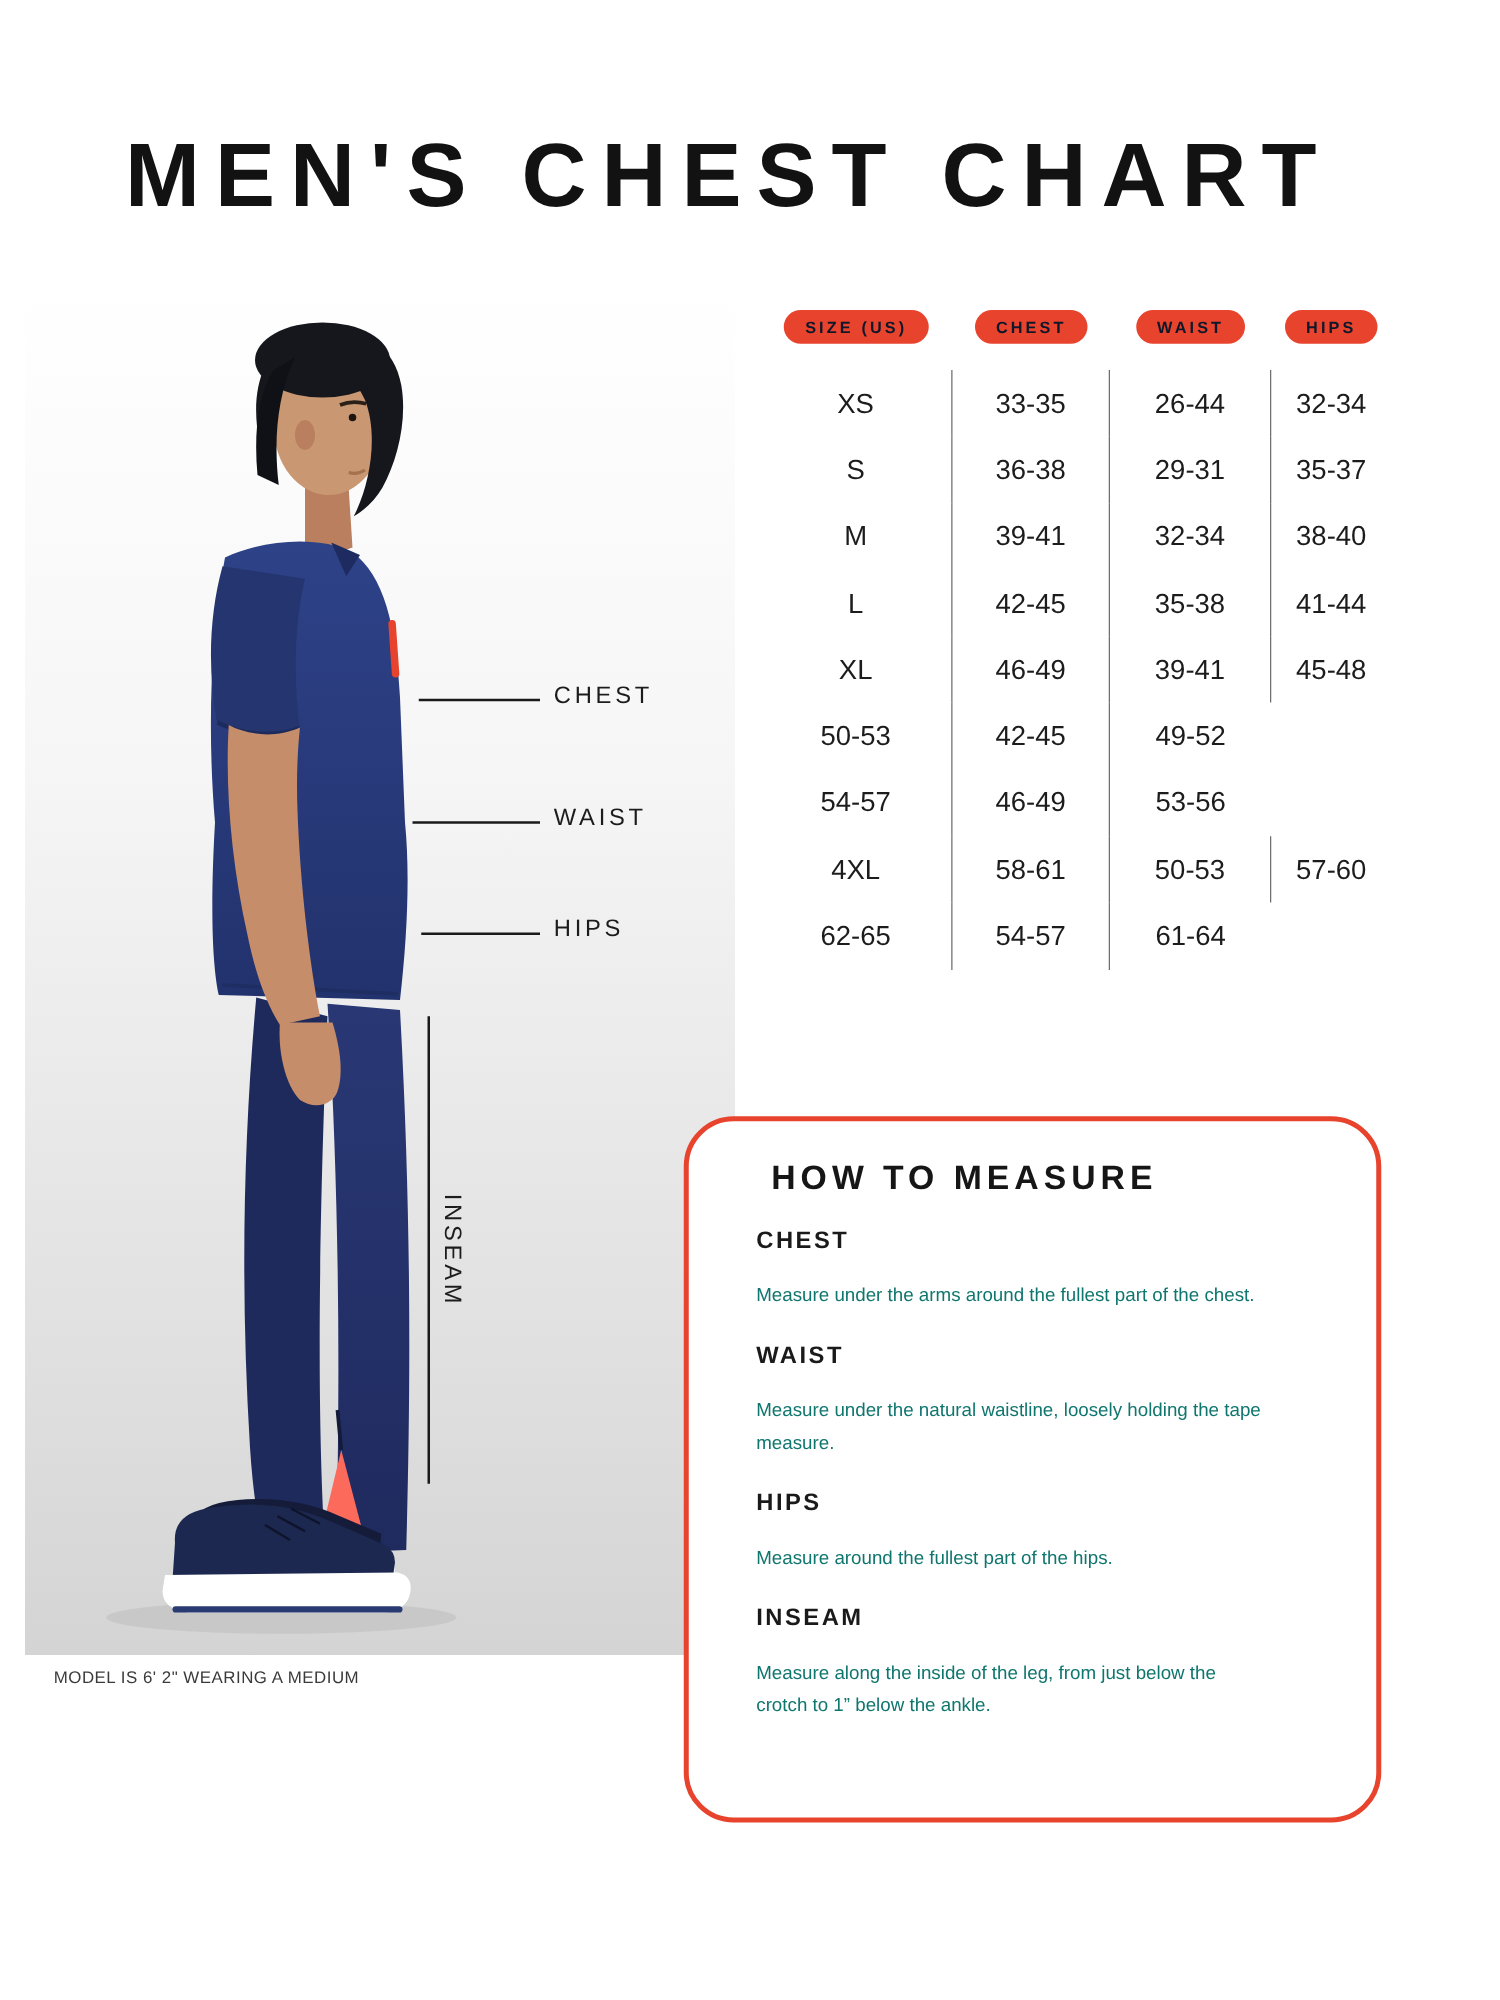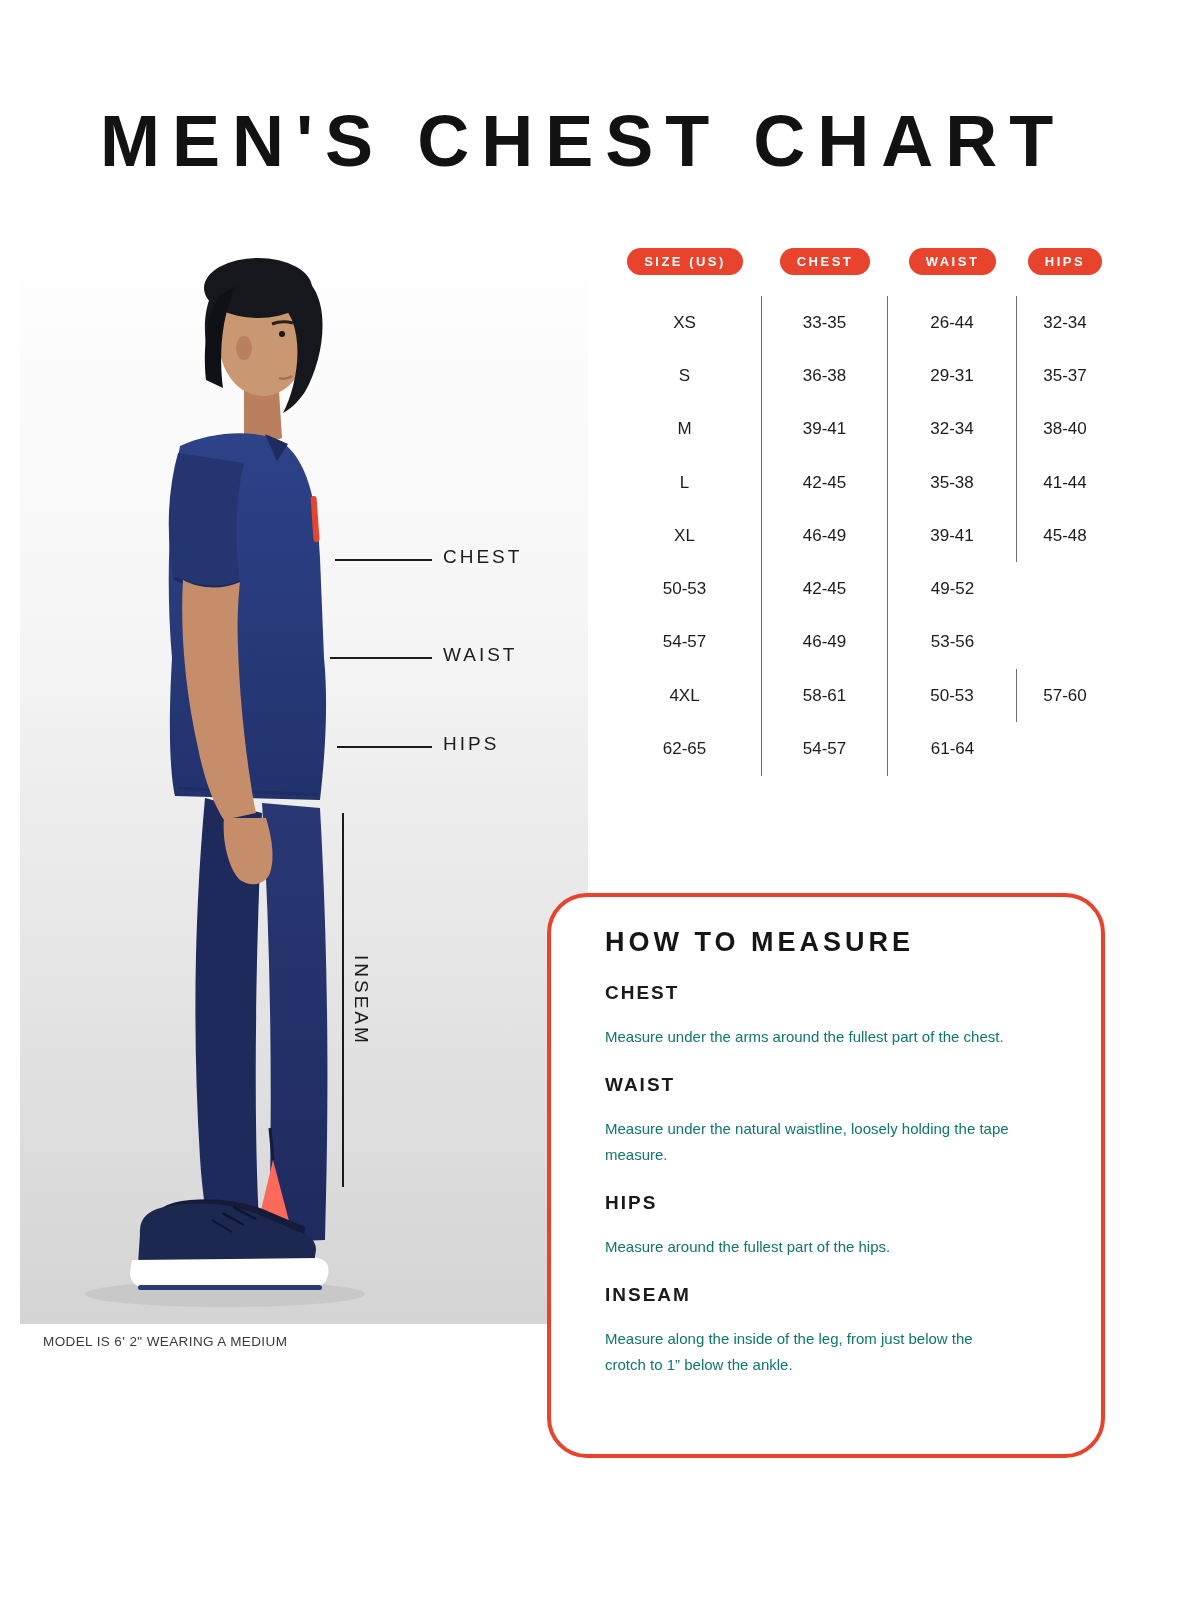--- a/index.html
+++ b/index.html
@@ -35,38 +35,38 @@
     color:#3a3a3a;white-space:nowrap;
   }
   
   .size-table{position:absolute;left:608px;top:248px;width:505px;}
   .thead,.trow{display:grid;grid-template-columns:154px 126px 129px 96px;}
   .thead{align-items:center;}
   .th{display:flex;justify-content:center;}
   .pill{
     display:inline-flex;align-items:center;justify-content:center;
     height:27px;padding:0 17px;border-radius:14px;background:#E8432D;
-    color:#ffffff;font-size:13px;font-weight:700;letter-spacing:2.5px;white-space:nowrap;
+    color:#0f172a;font-size:13px;font-weight:700;letter-spacing:2.5px;white-space:nowrap;
   }
   .tbody{margin-top:21px;}
   .trow{grid-auto-rows:53.3px;height:53.3px;}
   .tcell{
     display:flex;align-items:center;justify-content:center;
-    font-size:17px;color:#1c1c1c;
+    font-size:22px;color:#1c1c1c;
   }
   .div-r{border-right:1px solid #6e6e6e;}
   
   .measure-box{
     position:absolute;left:547px;top:893px;width:558px;height:565px;
     box-sizing:border-box;border:4px solid #E8432D;border-radius:40px;
     background:#ffffff;padding:30px 56px 0 54px;
   }
   .measure-title{
     font-size:27px;font-weight:700;letter-spacing:4px;color:#161616;
-    margin:0 0 2px 0;white-space:nowrap;
+    margin:0 0 2px 12px;white-space:nowrap;
   }
   .msec{margin-top:24px;}
   .msec-h{font-size:19px;font-weight:700;letter-spacing:2px;color:#1a1a1a;}
   .msec-p{margin-top:20px;font-size:15px;line-height:26px;color:#0f766e;max-width:404px;}
 </style>
 </head>
 <body>
 
 <div class="page">
 

